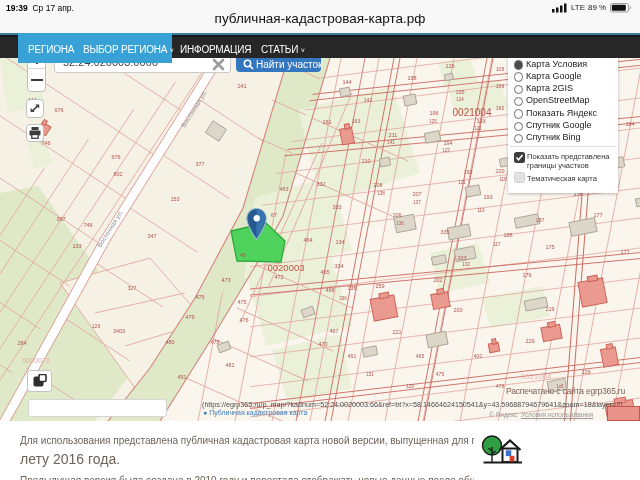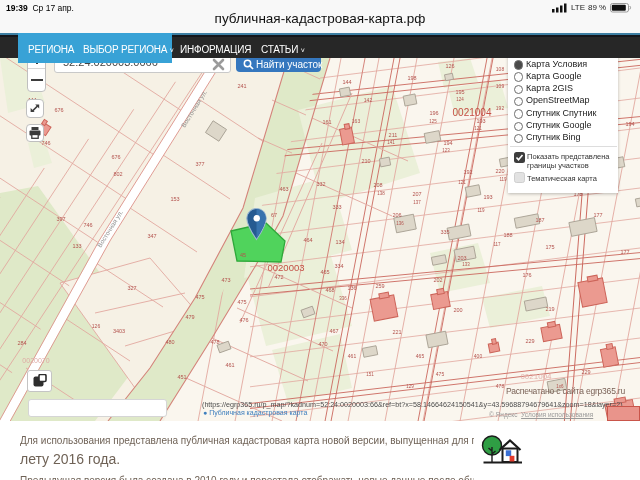--- a/index.html
+++ b/index.html
@@ -323,21 +323,21 @@
 <div class="abs" style="left:508px;top:40px;width:110px;height:153px;background:#fff;box-shadow:0 1px 3px rgba(0,0,0,.25)"></div>
 <div class="abs" style="left:513.5px;top:60.0px;width:9.5px;height:9.5px;border-radius:50%;border:1.2px solid #6e6e6e;background:#4a4a4a"></div>
     <div class="abs" style="left:526px;top:58.5px;font-size:9px;color:#1c1c1c">Карта Условия</div>
     <div class="abs" style="left:513.5px;top:72.3px;width:9.5px;height:9.5px;border-radius:50%;border:1.2px solid #6e6e6e;background:#fdfdfd"></div>
     <div class="abs" style="left:526px;top:70.8px;font-size:9px;color:#1c1c1c">Карта Google</div>
     <div class="abs" style="left:513.5px;top:84.6px;width:9.5px;height:9.5px;border-radius:50%;border:1.2px solid #6e6e6e;background:#fdfdfd"></div>
     <div class="abs" style="left:526px;top:83.1px;font-size:9px;color:#1c1c1c">Карта 2GIS</div>
     <div class="abs" style="left:513.5px;top:96.9px;width:9.5px;height:9.5px;border-radius:50%;border:1.2px solid #6e6e6e;background:#fdfdfd"></div>
     <div class="abs" style="left:526px;top:95.4px;font-size:9px;color:#1c1c1c">OpenStreetMap</div>
     <div class="abs" style="left:513.5px;top:109.2px;width:9.5px;height:9.5px;border-radius:50%;border:1.2px solid #6e6e6e;background:#fdfdfd"></div>
-    <div class="abs" style="left:526px;top:107.7px;font-size:9px;color:#1c1c1c">Спутник Спутник</div>
+    <div class="abs" style="left:526px;top:107.7px;font-size:9px;color:#1c1c1c">Показать Яндекс</div>
     <div class="abs" style="left:513.5px;top:121.5px;width:9.5px;height:9.5px;border-radius:50%;border:1.2px solid #6e6e6e;background:#fdfdfd"></div>
     <div class="abs" style="left:526px;top:120.0px;font-size:9px;color:#1c1c1c">Спутник Google</div>
     <div class="abs" style="left:513.5px;top:133.8px;width:9.5px;height:9.5px;border-radius:50%;border:1.2px solid #6e6e6e;background:#fdfdfd"></div>
     <div class="abs" style="left:526px;top:132.3px;font-size:9px;color:#1c1c1c">Спутник Bing</div>
 <div class="abs" style="left:510px;top:145.5px;width:107px;height:1px;background:#ddd"></div>
 <div class="abs" style="left:514px;top:151.5px;width:11px;height:11px;background:#3d3d3d;border-radius:2.5px"></div>
 <svg class="abs" style="left:514px;top:151.5px" width="11" height="11">
       <path d="M2.5 5.5 L4.5 7.7 L8.5 3" stroke="#fff" stroke-width="1.6" fill="none"></path>
     </svg>
 <div class="abs" style="left:527px;top:151.5px;font-size:7.5px;color:#333">Показать представлена</div>

